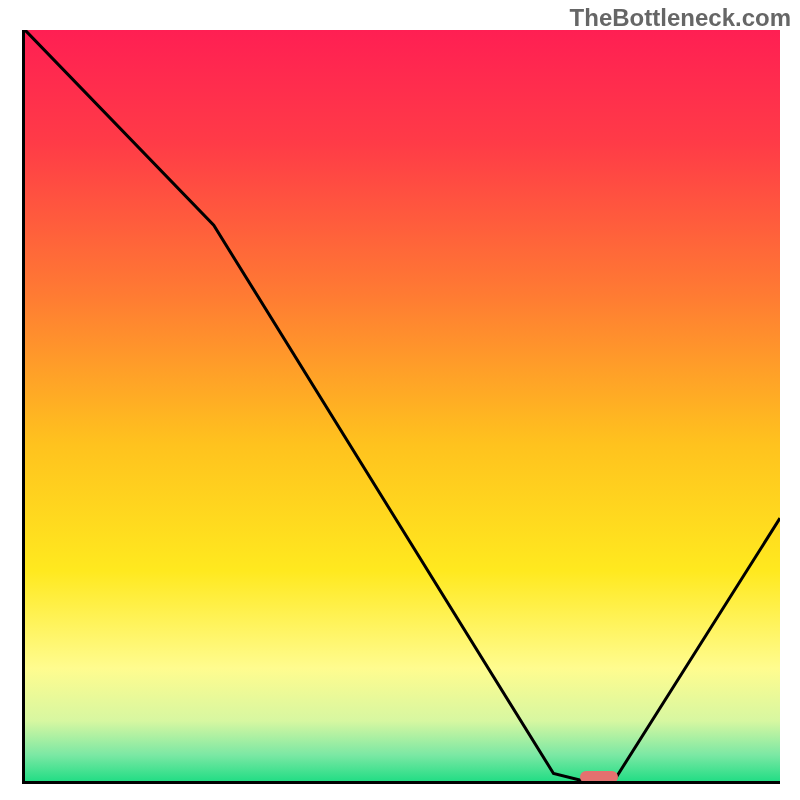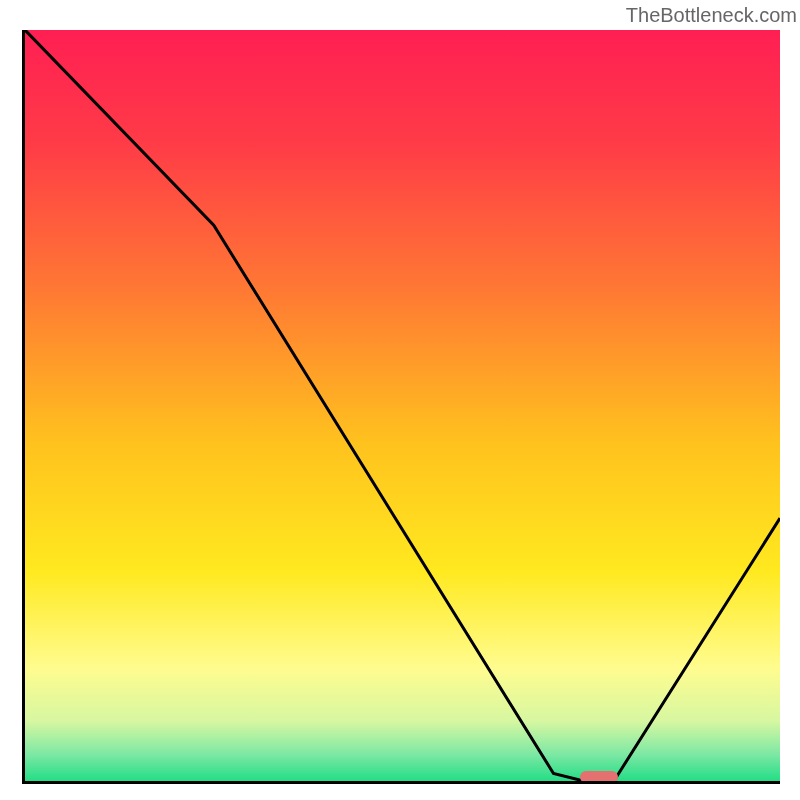--- a/index.html
+++ b/index.html
@@ -11,24 +11,24 @@
     font-family: Arial, Helvetica, sans-serif;
   }
   .container {
     position: relative;
     width: 800px;
     height: 800px;
   }
   .watermark {
     position: absolute;
     top: 4px;
-    right: 3px;
+    right: 9px;
     color: #666666;
-    font-size: 20px;
-    font-weight: 400;
+    font-size: 24px;
+    font-weight: 700;
     z-index: 10;
   }
   .plot-area {
     position: absolute;
     left: 22px;
     top: 30px;
     width: 758px;
     height: 754px;
     border-left: 3px solid #000000;
     border-bottom: 3px solid #000000;

